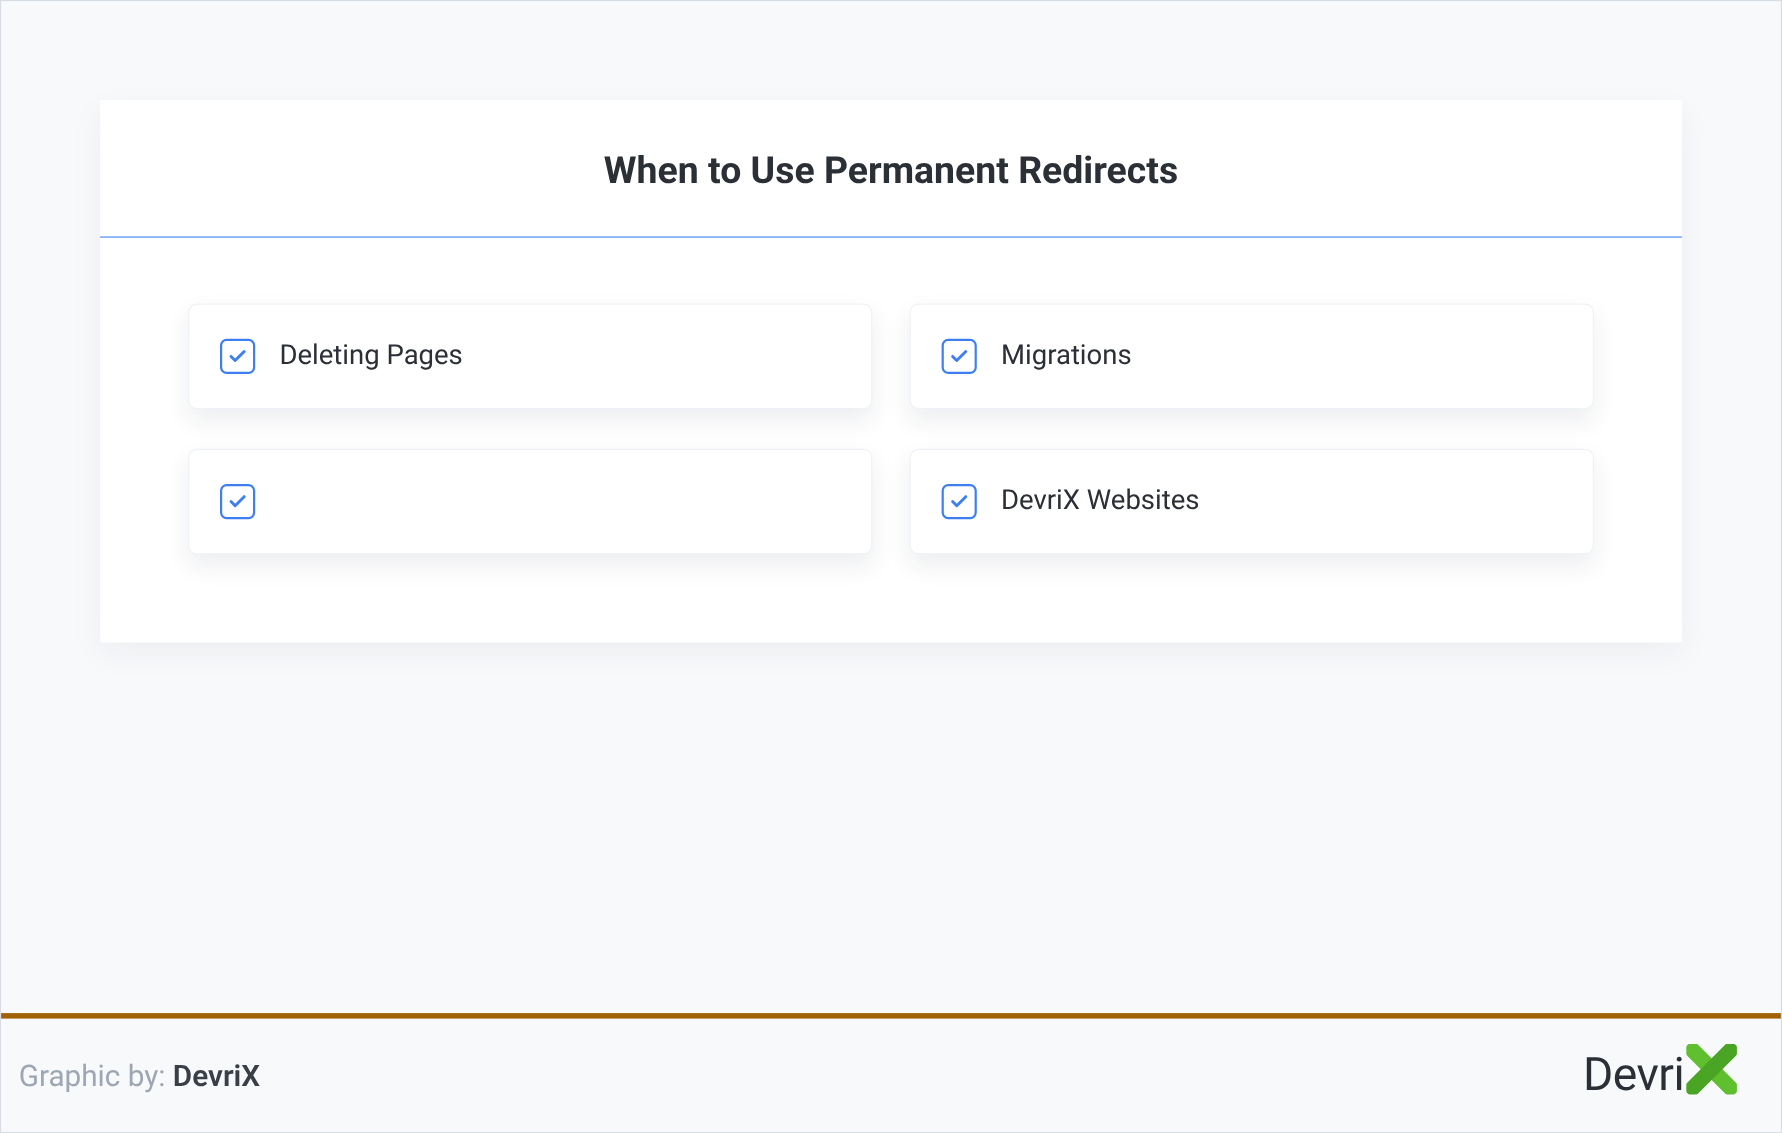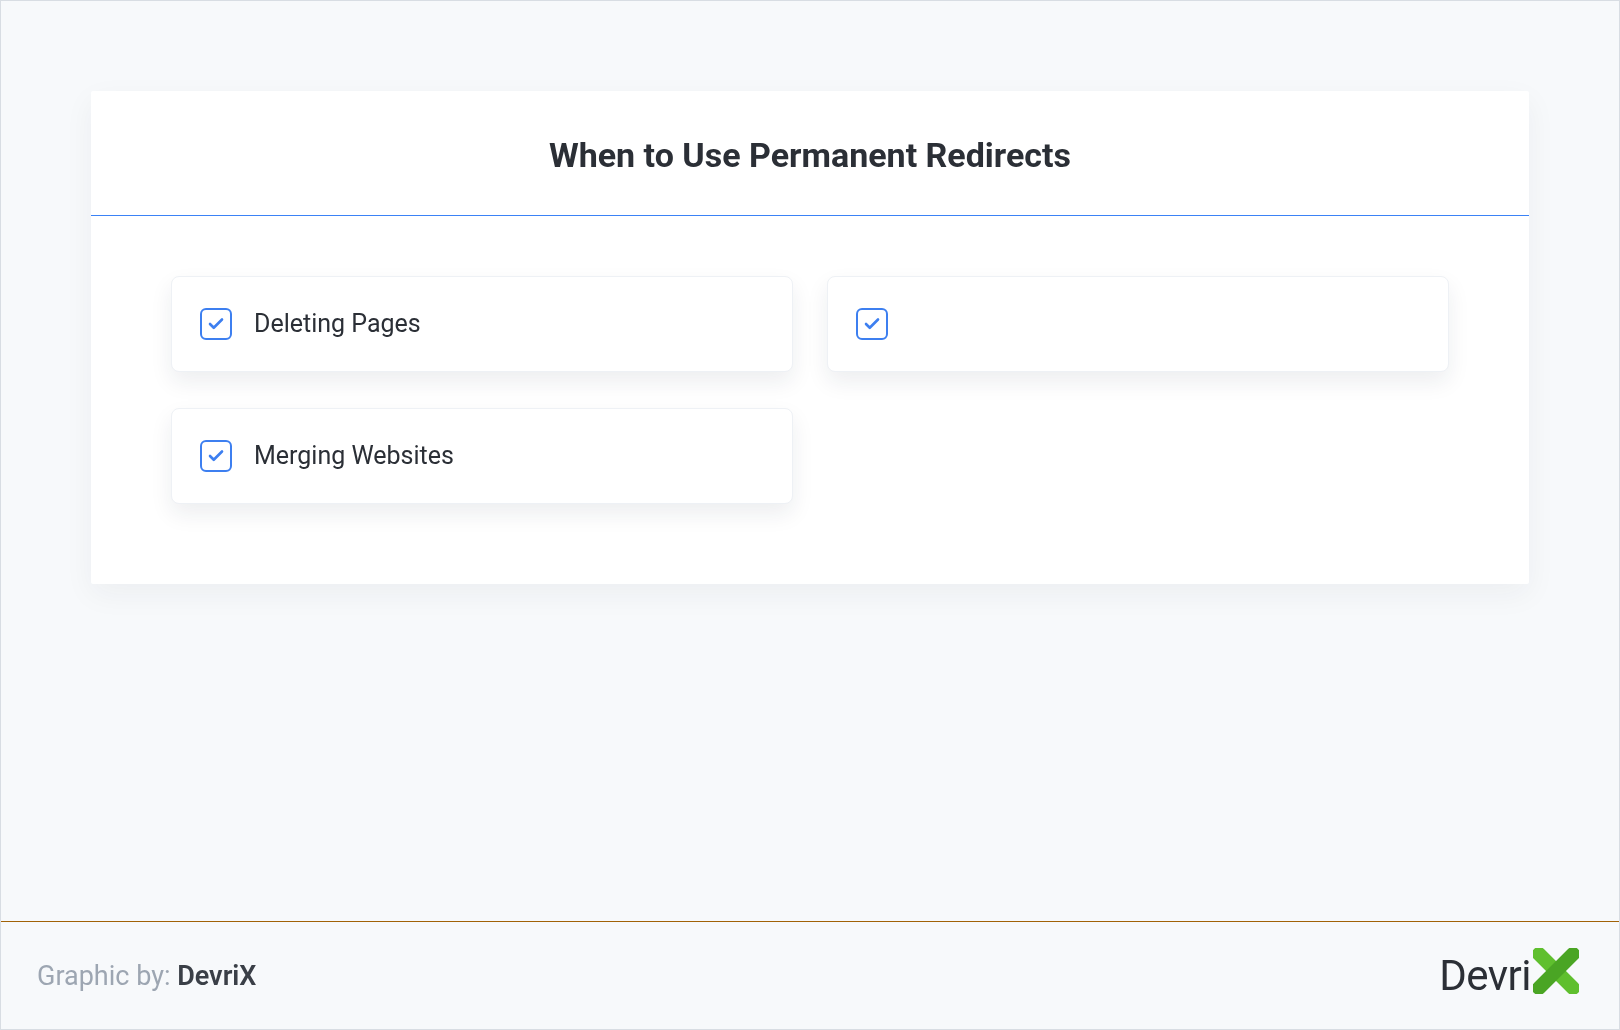--- a/index.html
+++ b/index.html
@@ -86,25 +86,25 @@
   .cursor {
     position: absolute;
     left: 58px;
     top: 34px;
     width: 22px;
     height: 28px;
     pointer-events: none;
   }
   .footer {
     height: 108px;
-    border-top: 1px solid #a16207;
+    border-top: 5px solid #a16207;
     display: flex;
     align-items: center;
     justify-content: space-between;
-    padding: 0 40px 0 36px;
+    padding: 0 40px 0 16px;
     background: #f7f9fb;
   }
   .credit {
     font-size: 27px;
     color: #9da6b2;
   }
   .credit-name {
     color: #3a3f47;
     font-weight: 600;
   }
@@ -136,37 +136,45 @@
 
           <div class="option">
             <span class="checkbox">
               <svg class="check-svg" viewBox="0 0 24 24" fill="none" stroke="#3d7ff0" stroke-width="3.5" stroke-linecap="round" stroke-linejoin="round">
                   <polyline points="4 12 9 17 20 6"></polyline>
                 </svg>
             </span>
             <span class="option-label">Deleting Pages</span>
           </div>
 
+          <div class="option">
+            <span class="checkbox">
+              <svg class="check-svg" viewBox="0 0 24 24" fill="none" stroke="#3d7ff0" stroke-width="3.5" stroke-linecap="round" stroke-linejoin="round">
+                  <polyline points="4 12 9 17 20 6"></polyline>
+                </svg>
+            </span>
+            <span class="option-label">Migrations</span>
+          </div>
 
 
           <div class="option">
             <span class="checkbox">
               <svg class="check-svg" viewBox="0 0 24 24" fill="none" stroke="#3d7ff0" stroke-width="3.5" stroke-linecap="round" stroke-linejoin="round">
                   <polyline points="4 12 9 17 20 6"></polyline>
                 </svg>
             </span>
           </div>
 
           <div class="option">
             <span class="checkbox">
               <svg class="check-svg" viewBox="0 0 24 24" fill="none" stroke="#3d7ff0" stroke-width="3.5" stroke-linecap="round" stroke-linejoin="round">
                   <polyline points="4 12 9 17 20 6"></polyline>
                 </svg>
             </span>
-            <span class="option-label">Merging Websites</span>
+            <span class="option-label">DevriX Websites</span>
           </div>
 
 
         </div>
       </div>
     </div>
   </div>
 
   <div class="footer">
     <div class="credit">

